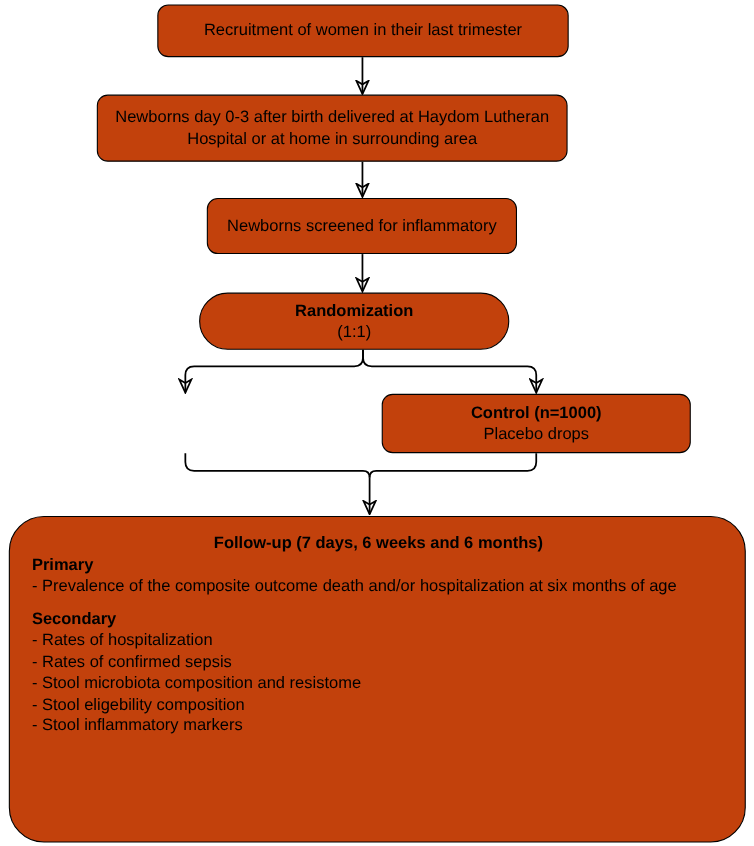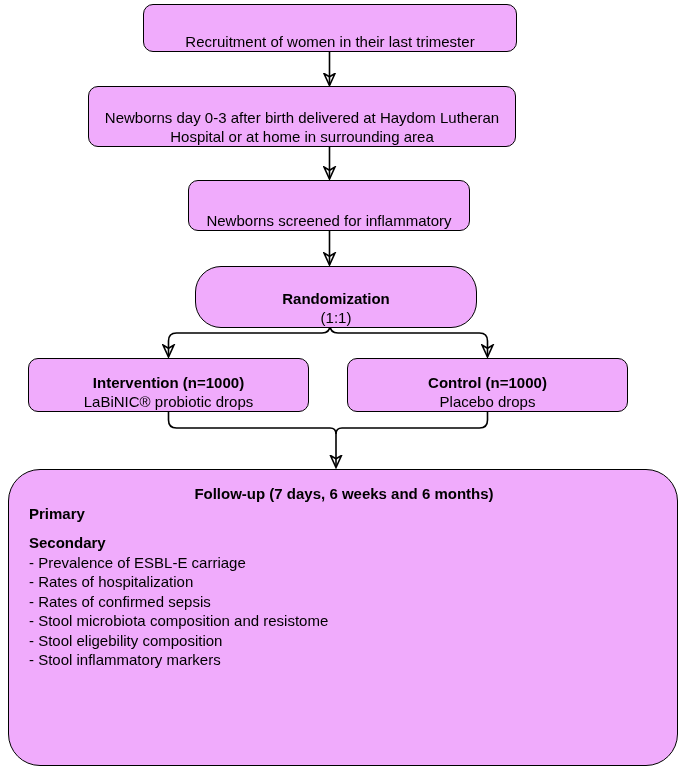--- a/index.html
+++ b/index.html
@@ -4,30 +4,30 @@
 <style>
   html, body { margin:0; padding:0; background:#ffffff; }
   .canvas {
     position:relative; width:685px; height:769px; background:#ffffff;
     font-family:"Liberation Sans", sans-serif; font-size:15px; color:#000;
     overflow:hidden;
   }
   .wires { position:absolute; left:0; top:0; }
   .wires path { stroke:#000; stroke-width:1.6; fill:none; }
   .node {
-    position:absolute; box-sizing:border-box; background:#f0abfc;
+    position:absolute; box-sizing:border-box; background:#c2410c;
     border:1.5px solid #000; border-radius:10px;
-    display:flex; flex-direction:column; align-items:center; justify-content:flex-end;
+    display:flex; flex-direction:column; align-items:center; justify-content:center;
     text-align:center; line-height:1.27;
   }
   .node .b-title { font-weight:bold; }
   #box-recruitment   { left:143px; top:4px;   width:374px; height:48px; }
   #box-newborns      { left:88px;  top:86px;  width:428px; height:61px; padding:0 10px; }
   #box-screening     { left:188px; top:180px; width:282px; height:51px; }
-  #box-randomization { left:195px; top:266px; width:282px; height:62px;border-radius:26px; }
+  #box-randomization { left:181px; top:266px; width:282px; height:52px;border-radius:26px; }
   #box-intervention  { left:28px;  top:358px; width:281px; height:54px; }
   #box-control       { left:347px; top:358px; width:281px; height:54px; }
   #box-followup {
     left:8px; top:469px; width:670px; height:297px; border-radius:32px;
     display:block; text-align:left; padding:14px 18px 0 20px; line-height:19.5px;
   }
   .fu-title { text-align:center; font-weight:bold; }
   .fu-label { font-weight:bold; }
   .fu-item  { white-space:nowrap; }
   .fu-gap   { height:10px; }
@@ -63,36 +63,32 @@
 
   <div class="node" id="box-screening">
     <span>Newborns screened for inflammatory</span>
   </div>
 
   <div class="node" id="box-randomization">
     <span class="b-title">Randomization</span>
     <span>(1:1)</span>
   </div>
 
-  <div class="node" id="box-intervention">
-    <span class="b-title">Intervention (n=1000)</span>
-    <span>LaBiNIC® probiotic drops</span>
-  </div>
 
   <div class="node" id="box-control">
     <span class="b-title">Control (n=1000)</span>
     <span>Placebo drops</span>
   </div>
 
   <div class="node" id="box-followup">
     <div class="fu-title">Follow-up (7 days, 6 weeks and 6 months)</div>
     <div class="fu-label">Primary</div>
+    <div class="fu-item">- Prevalence of the composite outcome death and/or hospitalization at six months of age</div>
     <div class="fu-gap"></div>
     <div class="fu-label">Secondary</div>
-    <div class="fu-item">- Prevalence of ESBL-E carriage</div>
     <div class="fu-item">- Rates of hospitalization</div>
     <div class="fu-item">- Rates of confirmed sepsis</div>
     <div class="fu-item">- Stool microbiota composition and resistome</div>
     <div class="fu-item">- Stool eligebility composition</div>
     <div class="fu-item">- Stool inflammatory markers</div>
   </div>
 
 </div>
 
 </body></html>

